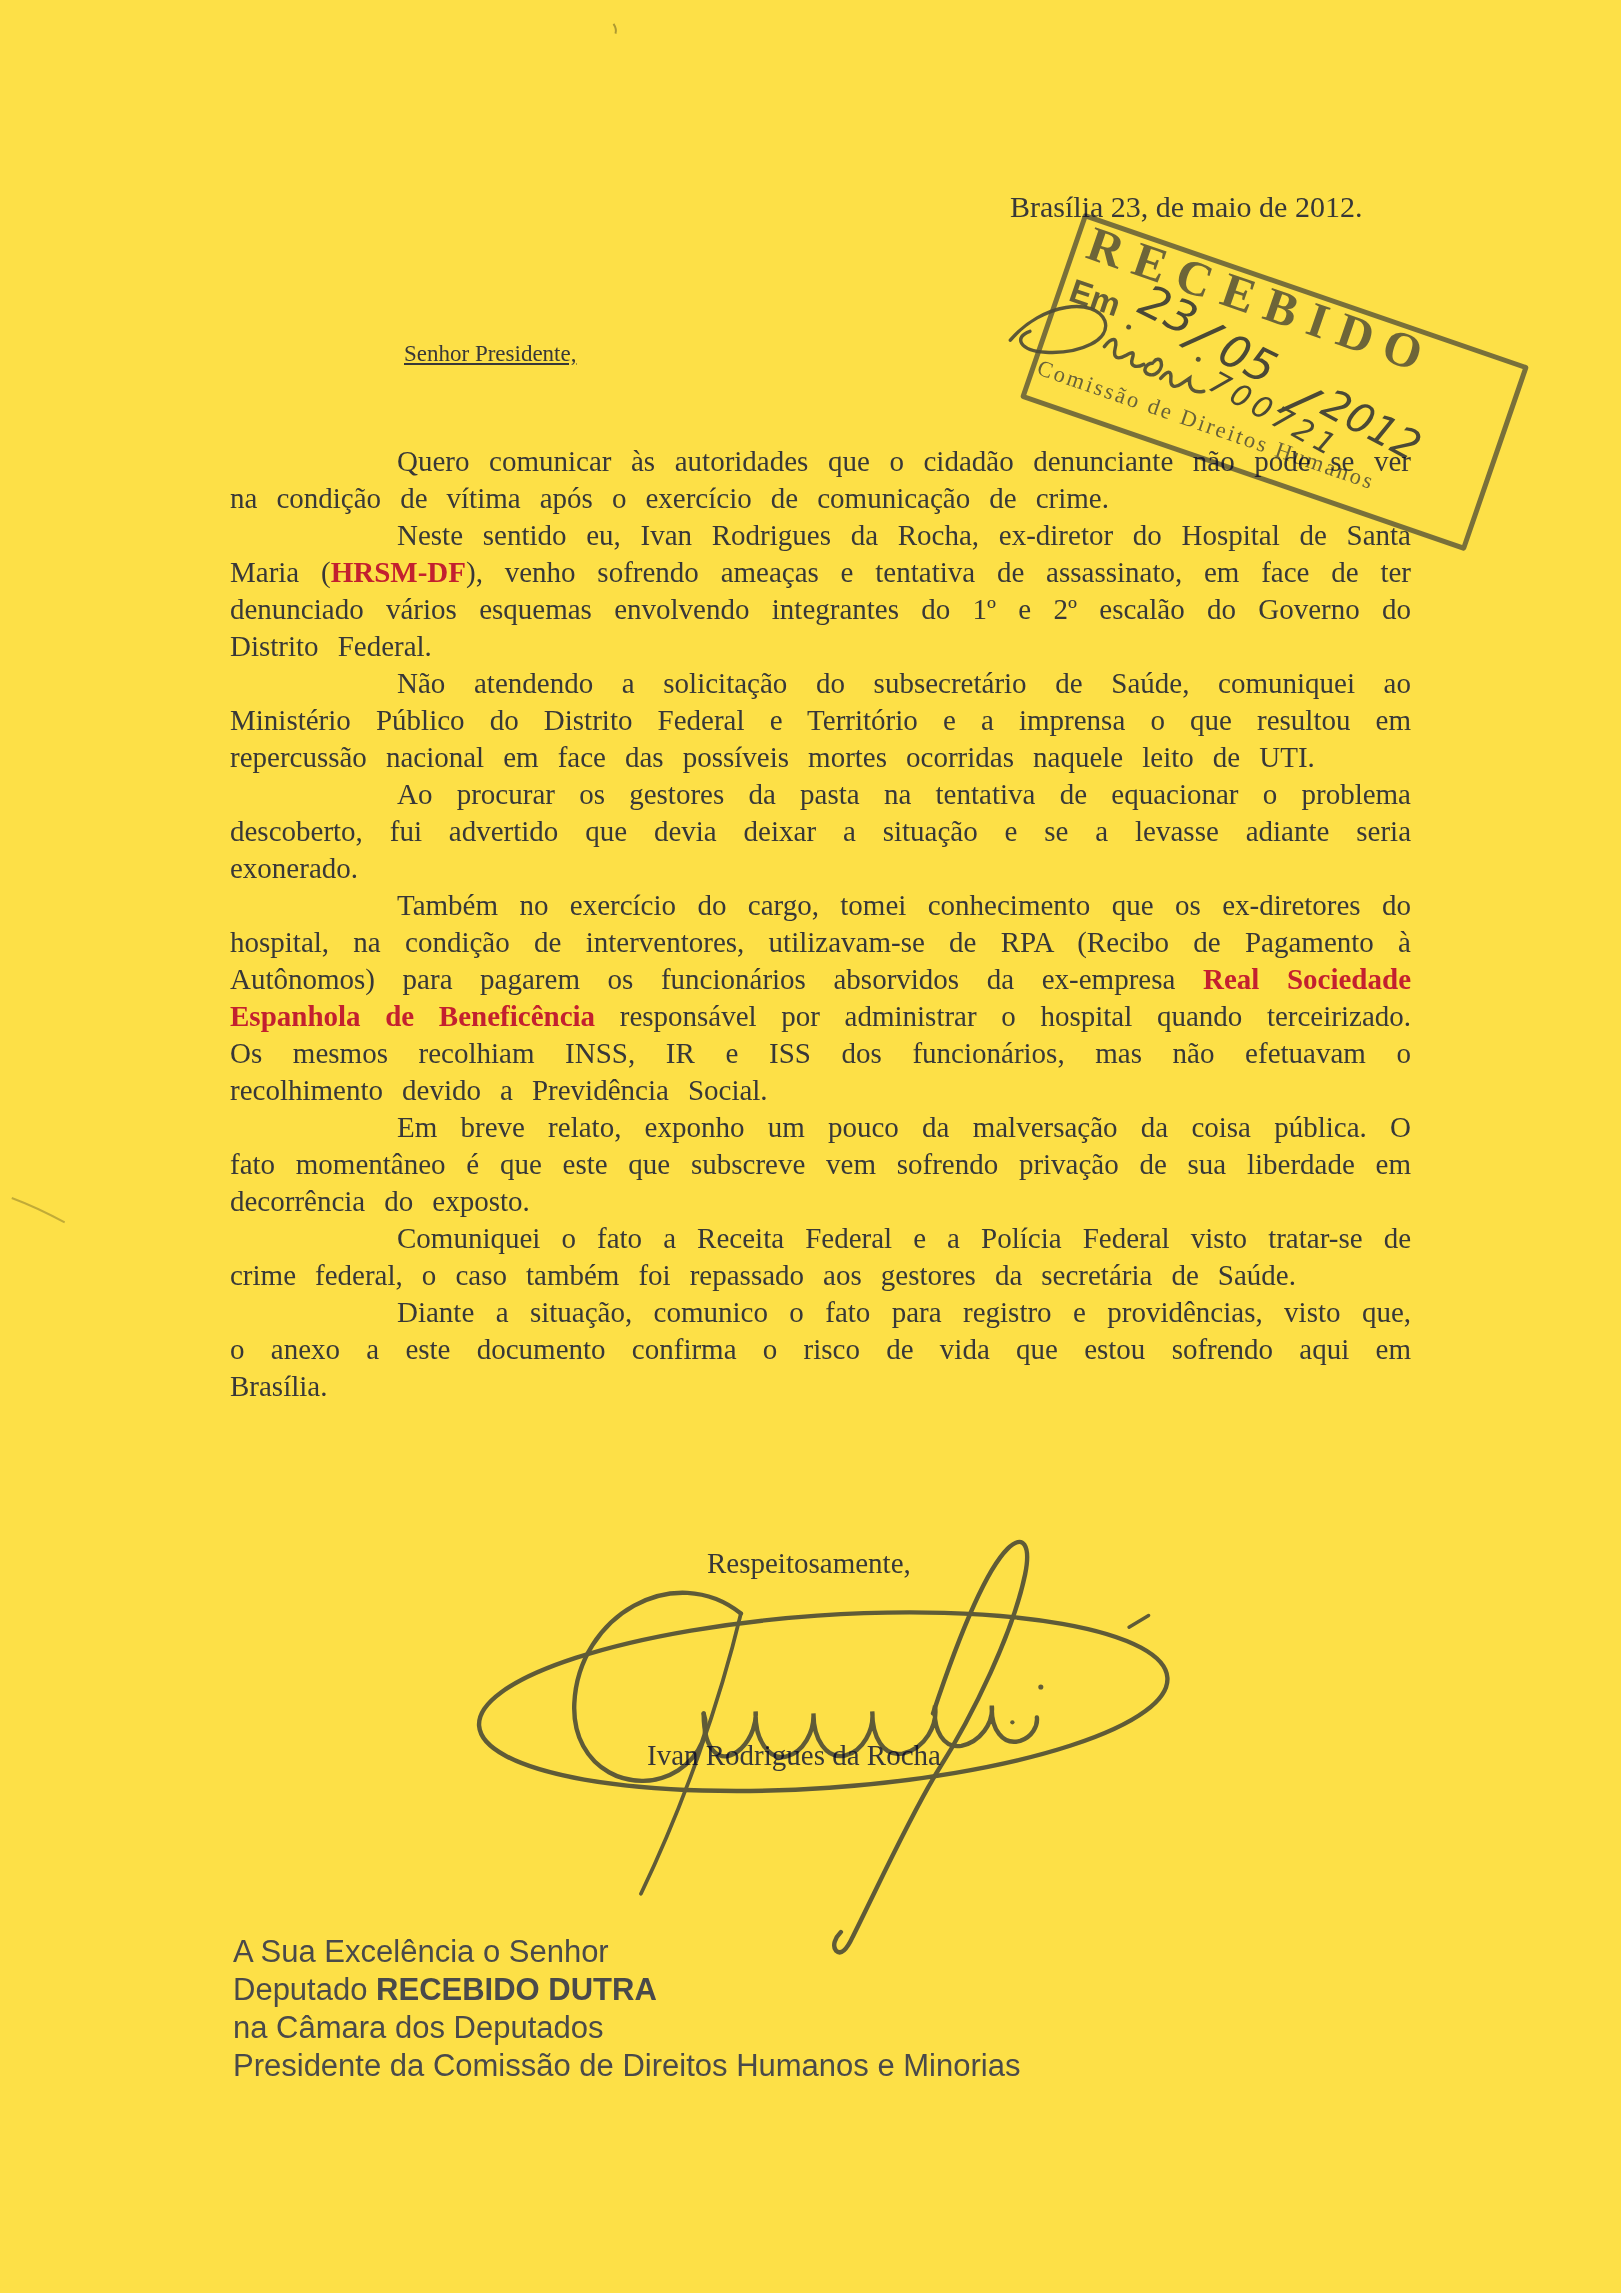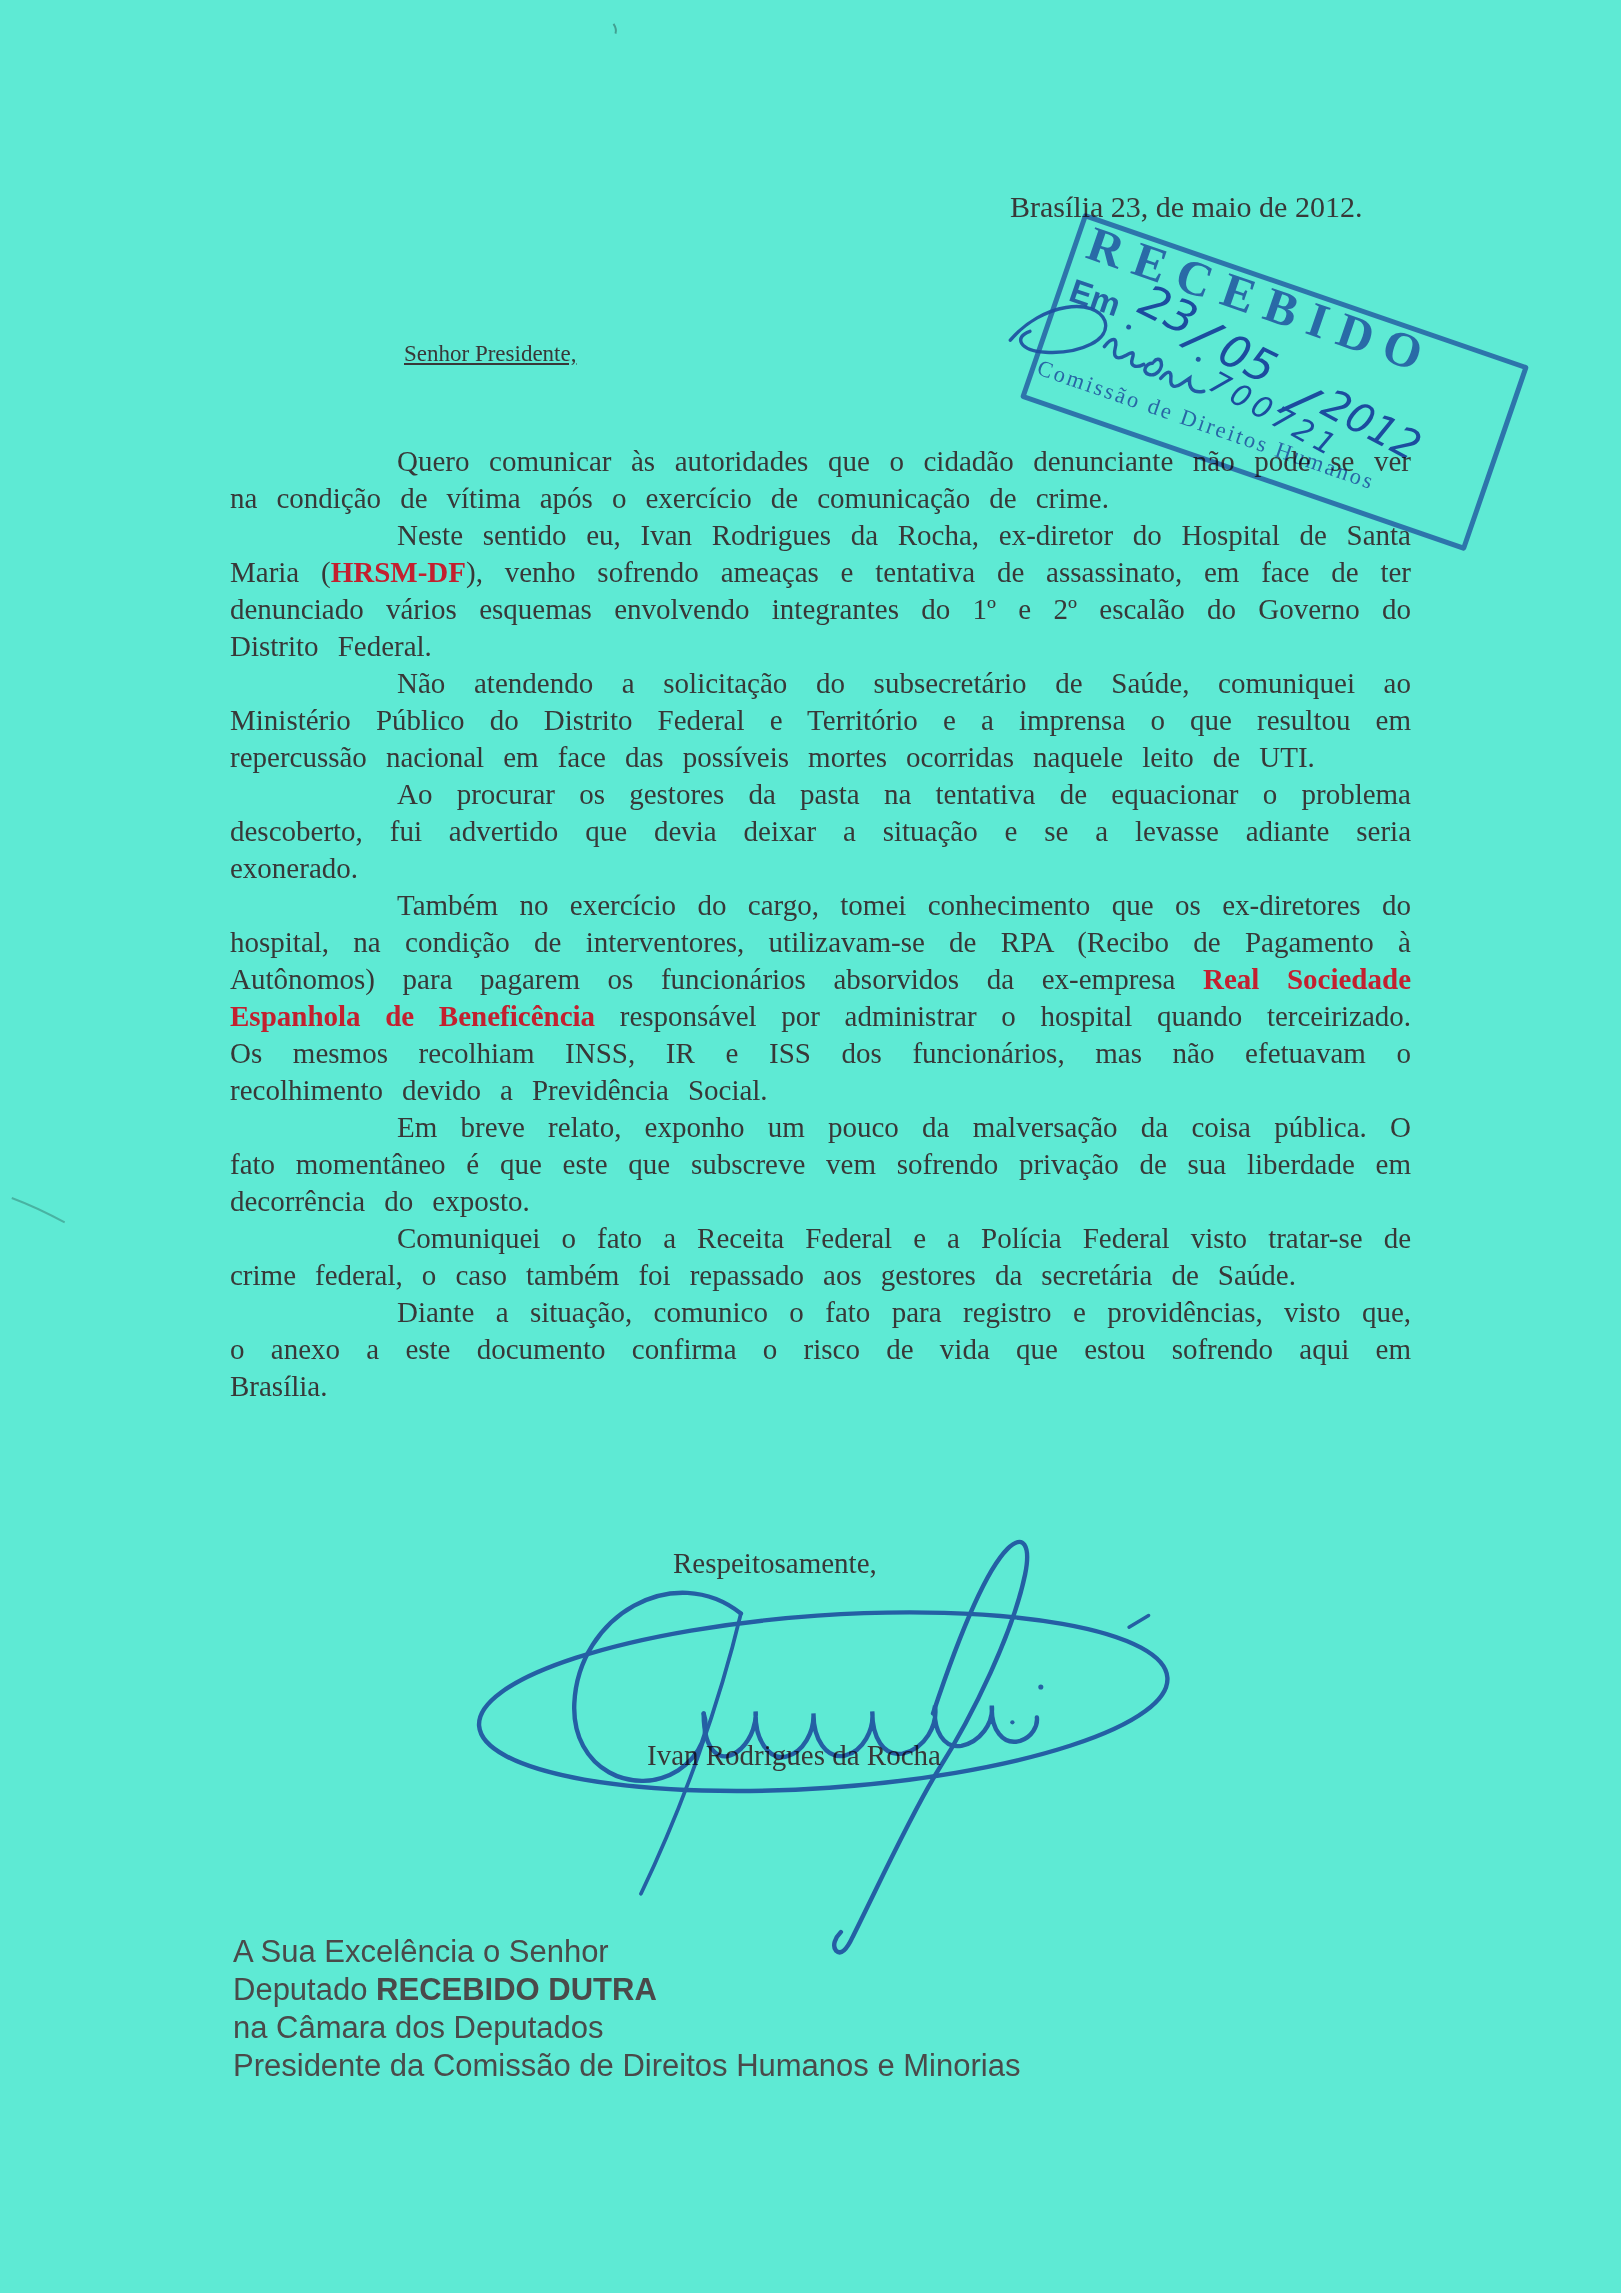--- a/index.html
+++ b/index.html
@@ -1,25 +1,25 @@
 <!DOCTYPE html>
 <html><head>
 <meta charset="utf-8">
 <style>
   html,body{margin:0;padding:0;background:#fff;}
-  .page{position:relative;width:1621px;height:2294px;background:#5eead4;overflow:hidden;
+  .page{position:relative;width:1621px;height:2294px;background:#fde047;overflow:hidden;
         font-family:"Liberation Serif","DejaVu Serif",serif;color:#383838;}
   .date{position:absolute;left:1010px;top:190px;font-size:30px;white-space:nowrap;}
   .salutation{position:absolute;left:404px;top:341px;font-size:23px;white-space:nowrap;text-decoration:underline;}
   .letter-body{position:absolute;left:230px;top:443px;width:1181px;font-size:29px;
                line-height:37px;text-align:justify;word-spacing:11.8px;}
   .letter-body p{margin:0;text-indent:167px;}
   .red{color:#c3202f;font-weight:700;}
   .bold{font-weight:700;}
-  .closing{position:absolute;left:673px;top:1547px;font-size:29px;white-space:nowrap;}
+  .closing{position:absolute;left:707px;top:1547px;font-size:29px;white-space:nowrap;}
   .signer{position:absolute;left:647px;top:1739px;font-size:29px;white-space:nowrap;}
   .recipient{position:absolute;left:233px;top:1933px;font-family:"Liberation Sans","DejaVu Sans",sans-serif;
              font-size:31px;line-height:38px;color:#4a4a4a;}
   .recipient .rline{white-space:nowrap;}
   
   .stamp{position:absolute;left:1039px;top:284px;width:461px;height:186px;
          border:5.9px solid rgba(99,105,198,.85);border-radius:2.9px;
          transform:rotate(19deg);mix-blend-mode:multiply;z-index:3;}
   .stamp-title{position:absolute;left:9.8px;top:-7.8px;font-family:"Liberation Serif",serif;
                font-weight:700;font-size:49px;letter-spacing:12.7px;color:rgba(90,96,193,.88);

